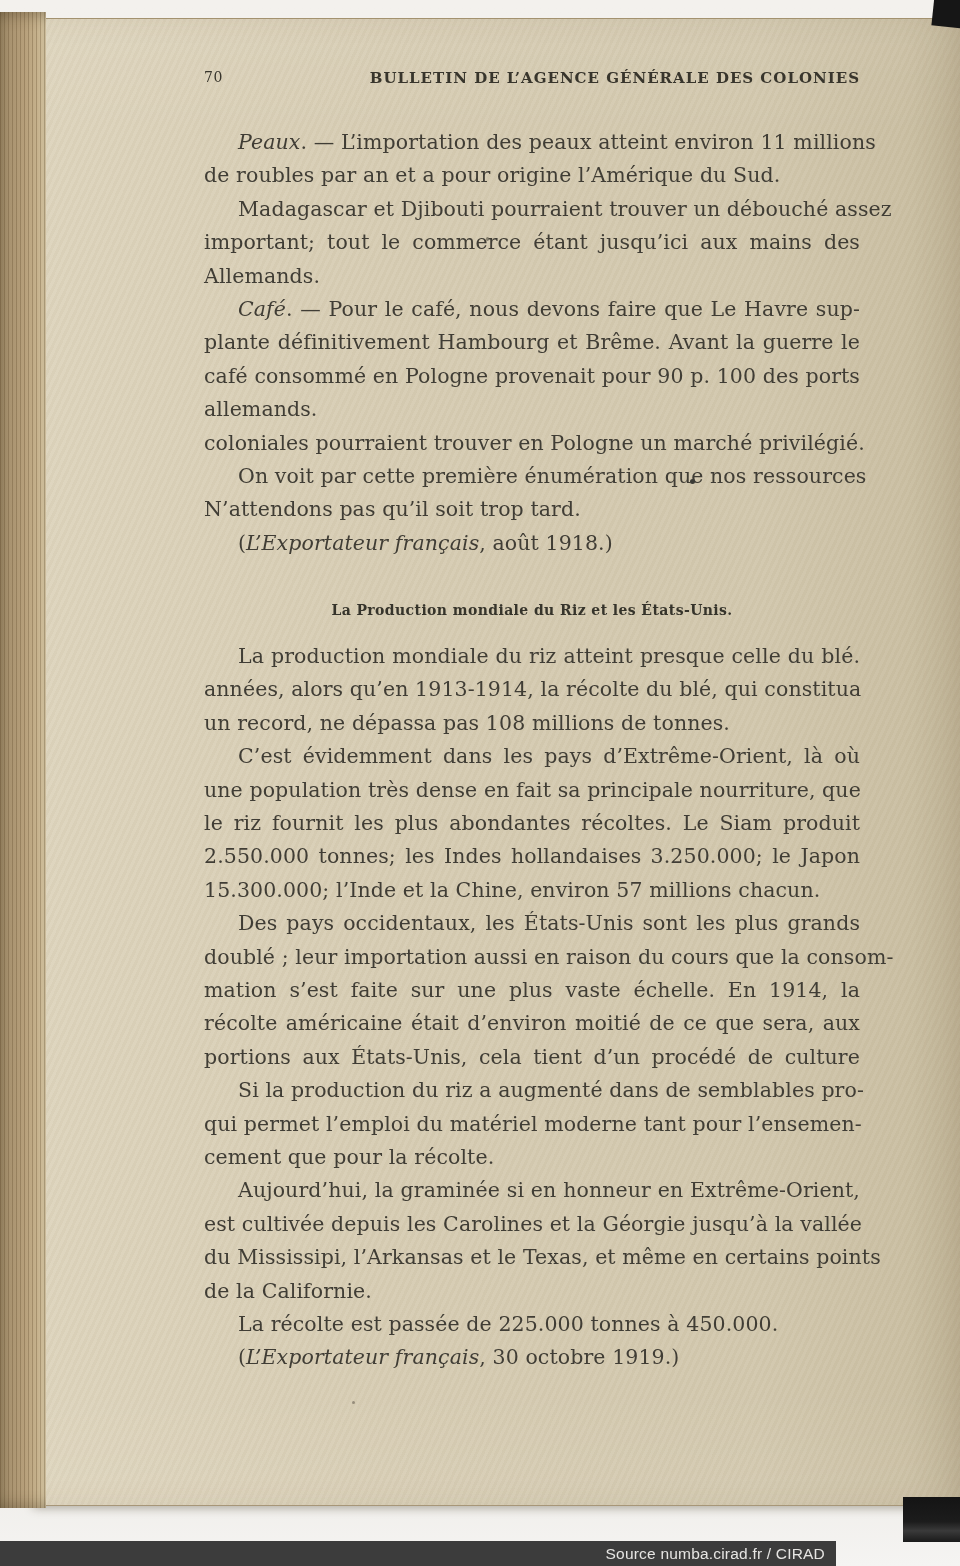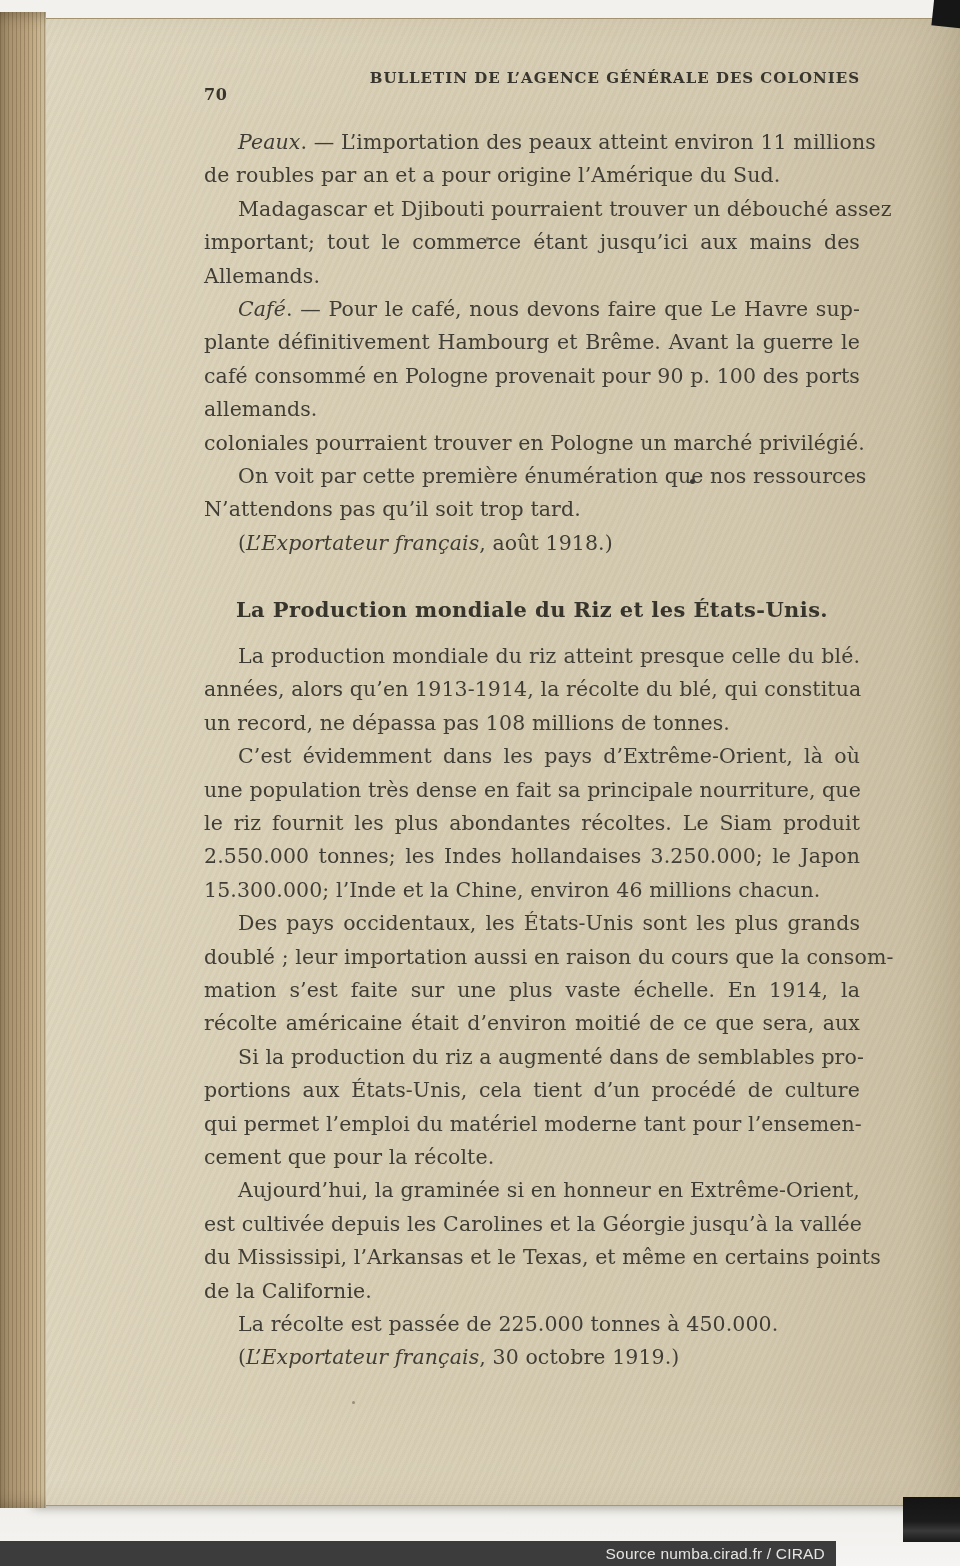--- a/index.html
+++ b/index.html
@@ -15,29 +15,29 @@
   
   .page{position:absolute;left:28px;top:18px;width:940px;height:1486px;z-index:2;
         background:
           repeating-linear-gradient(115deg, rgba(255,255,255,.025) 0 3px, rgba(120,100,60,.035) 3px 6px),
           linear-gradient(180deg, rgba(255,255,255,.05) 0%, rgba(0,0,0,0) 8%, rgba(0,0,0,0) 92%, rgba(255,255,255,.06) 100%),
           linear-gradient(90deg,#ded5be 0%,#d7cdb4 38%,#d2c8ae 78%,#cbc0a4 93%,#c2b699 100%);
         border-top:1px solid #a3926f;border-bottom:1px solid #a79678;
         box-shadow:0 7px 9px -5px rgba(70,60,40,.4), inset -28px 0 46px -24px rgba(110,90,60,.28);}
   .page-inner{padding:50px 0 0 176px;width:656px;color:#403d35;}
   .running-head{position:relative;height:22px;margin-bottom:35px;}
-  .pagenum{position:absolute;left:0;top:16px;font-size:16px;font-weight:700;letter-spacing:.5px;color:#38352c;}
+  .pagenum{position:absolute;left:0;top:0;font-size:14px;font-weight:400;letter-spacing:.5px;color:#38352c;}
   .head-title{display:block;text-align:right;font-size:15px;font-weight:700;letter-spacing:1px;color:#38352c;
               white-space:nowrap;}
   .body{font-size:20.5px;letter-spacing:.1px;}
   .line{line-height:33.4px;height:33.4px;text-align:justify;text-align-last:justify;white-space:nowrap;}
   .line.last{text-align-last:left;}
   .line.first{text-indent:34px;}
   .it{font-style:italic;}
-  .section-heading{font-size:21px;font-weight:700;text-align:center;letter-spacing:.4px;color:#36342b;
+  .section-heading{font-size:14px;font-weight:700;text-align:center;letter-spacing:.4px;color:#36342b;
                    margin:35px 0 15px 0;line-height:30px;}
   
   .speck{position:absolute;border-radius:50%;z-index:4;}
   .s1{left:690px;top:479px;width:5px;height:5px;background:#3b3b36;}
   .s2{left:486px;top:237px;width:3px;height:4px;background:rgba(70,65,55,.55);}
   .s3{left:352px;top:1401px;width:3px;height:3px;background:rgba(70,65,55,.45);}
   
   .tab-top{position:absolute;left:933px;top:-5px;width:30px;height:32px;background:#161616;
            transform:rotate(6deg);z-index:5;}
   .tab-bottom{position:absolute;left:903px;top:1497px;width:57px;height:45px;z-index:5;
@@ -74,27 +74,27 @@
           <div class="line last"><span>N’attendons pas qu’il soit trop tard.</span></div>
           <div class="line first last"><span>(</span><span class="it">L’Exportateur français</span><span>, août 1918.)</span></div>
           <div class="section-heading">La Production mondiale du Riz et les États-Unis.</div>
           <div class="line first"><span>La production mondiale du riz atteint presque celle du blé.</span></div>
           <div class="line"><span>années, alors qu’en 1913-1914, la récolte du blé, qui constitua</span></div>
           <div class="line last"><span>un record, ne dépassa pas 108 millions de tonnes.</span></div>
           <div class="line first"><span>C’est évidemment dans les pays d’Extrême-Orient, là où</span></div>
           <div class="line"><span>une population très dense en fait sa principale nourriture, que</span></div>
           <div class="line"><span>le riz fournit les plus abondantes récoltes. Le Siam produit</span></div>
           <div class="line"><span>2.550.000 tonnes; les Indes hollandaises 3.250.000; le Japon</span></div>
-          <div class="line last"><span>15.300.000; l’Inde et la Chine, environ 46 millions chacun.</span></div>
+          <div class="line last"><span>15.300.000; l’Inde et la Chine, environ 57 millions chacun.</span></div>
           <div class="line first"><span>Des pays occidentaux, les États-Unis sont les plus grands</span></div>
           <div class="line"><span>doublé ; leur importation aussi en raison du cours que la consom-</span></div>
           <div class="line"><span>mation s’est faite sur une plus vaste échelle. En 1914, la</span></div>
           <div class="line"><span>récolte américaine était d’environ moitié de ce que sera, aux</span></div>
+          <div class="line"><span>portions aux États-Unis, cela tient d’un procédé de culture</span></div>
           <div class="line first"><span>Si la production du riz a augmenté dans de semblables pro-</span></div>
-          <div class="line"><span>portions aux États-Unis, cela tient d’un procédé de culture</span></div>
           <div class="line"><span>qui permet l’emploi du matériel moderne tant pour l’ensemen-</span></div>
           <div class="line last"><span>cement que pour la récolte.</span></div>
           <div class="line first"><span>Aujourd’hui, la graminée si en honneur en Extrême-Orient,</span></div>
           <div class="line"><span>est cultivée depuis les Carolines et la Géorgie jusqu’à la vallée</span></div>
           <div class="line"><span>du Mississipi, l’Arkansas et le Texas, et même en certains points</span></div>
           <div class="line last"><span>de la Californie.</span></div>
           <div class="line first last"><span>La récolte est passée de 225.000 tonnes à 450.000.</span></div>
           <div class="line first last"><span>(</span><span class="it">L’Exportateur français</span><span>, 30 octobre 1919.)</span></div>
         </main>
     </div>

